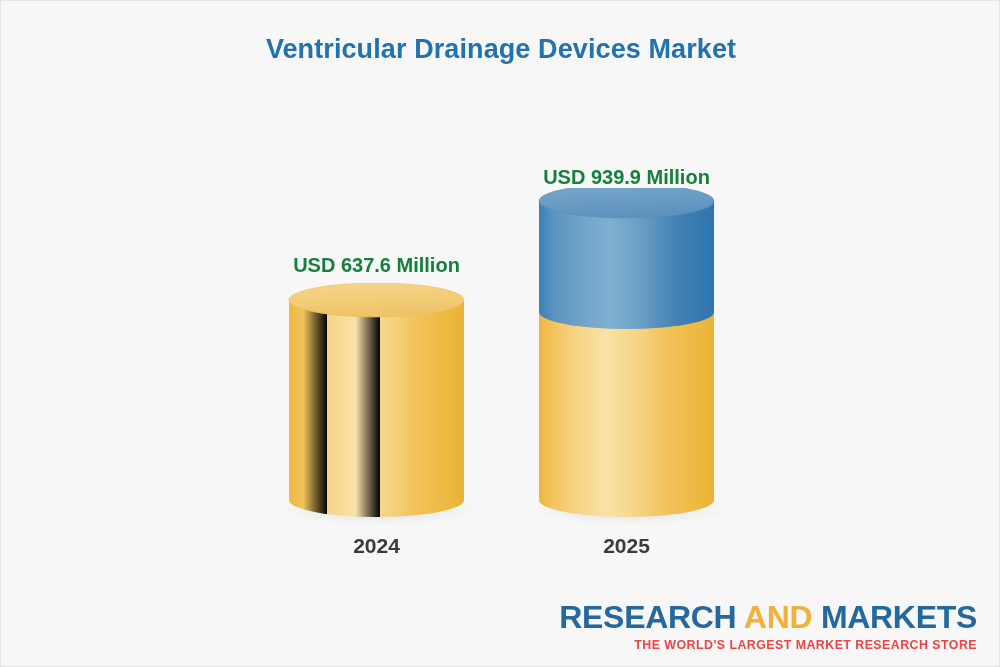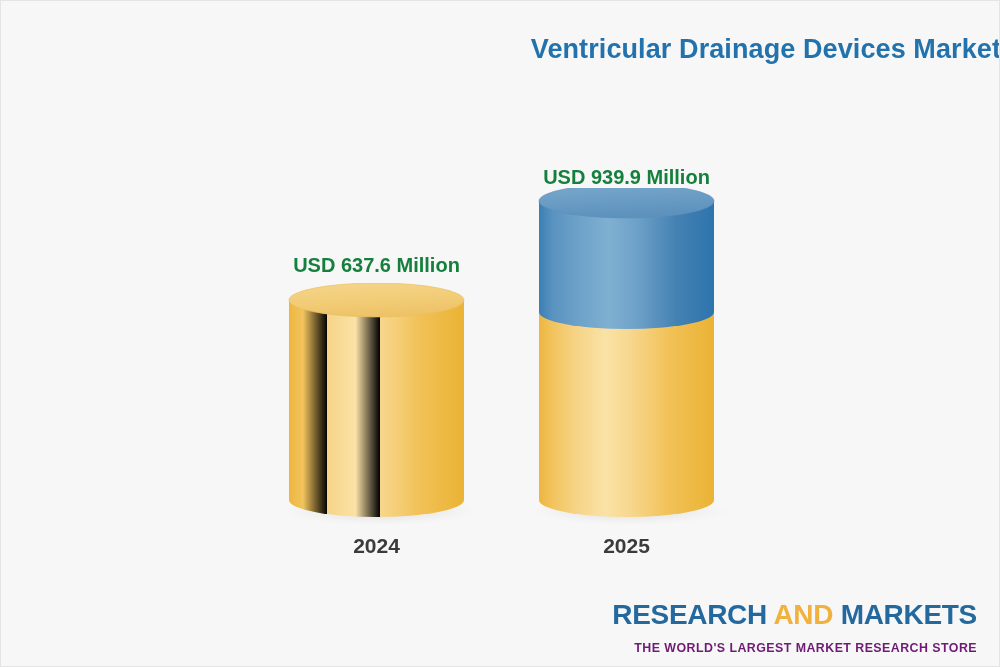--- a/index.html
+++ b/index.html
@@ -20,21 +20,21 @@
     box-sizing: border-box;
     overflow: hidden;
   }
 
   
   .header {
     position: absolute;
     top: 32px;
     left: 0;
     width: 1000px;
-    text-align: right;
+    text-align: center;
   }
   .chart-title {
     font-size: 27px;
     font-weight: bold;
     color: #2272ad;
     letter-spacing: 0.1px;
     margin: 0;
     line-height: 1.25;
   }
   .chart-subtitle {
@@ -101,34 +101,34 @@
     color: #8b8b8b;
     letter-spacing: 0.1px;
   }
   .logo {
     position: absolute;
     right: 22px;
     top: 600px;
     text-align: right;
   }
   .logo-main {
-    font-size: 28px;
+    font-size: 32px;
     font-weight: bold;
     letter-spacing: -0.3px;
     line-height: 1;
     white-space: nowrap;
   }
   .logo-word-blue { color: #24699e; }
   .logo-word-amber { color: #f0b23c; }
   .logo-tagline {
     font-size: 12.4px;
     font-weight: bold;
-    color: #701a75;
+    color: #ef4444;
     letter-spacing: 0.45px;
-    margin-top: 12px;
+    margin-top: 5px;
     white-space: nowrap;
   }
 </style>
 </head>
 <body>
 
 <div id="canvas">
 
   <div class="header">
     <h1 class="chart-title">Ventricular Drainage Devices Market</h1>

